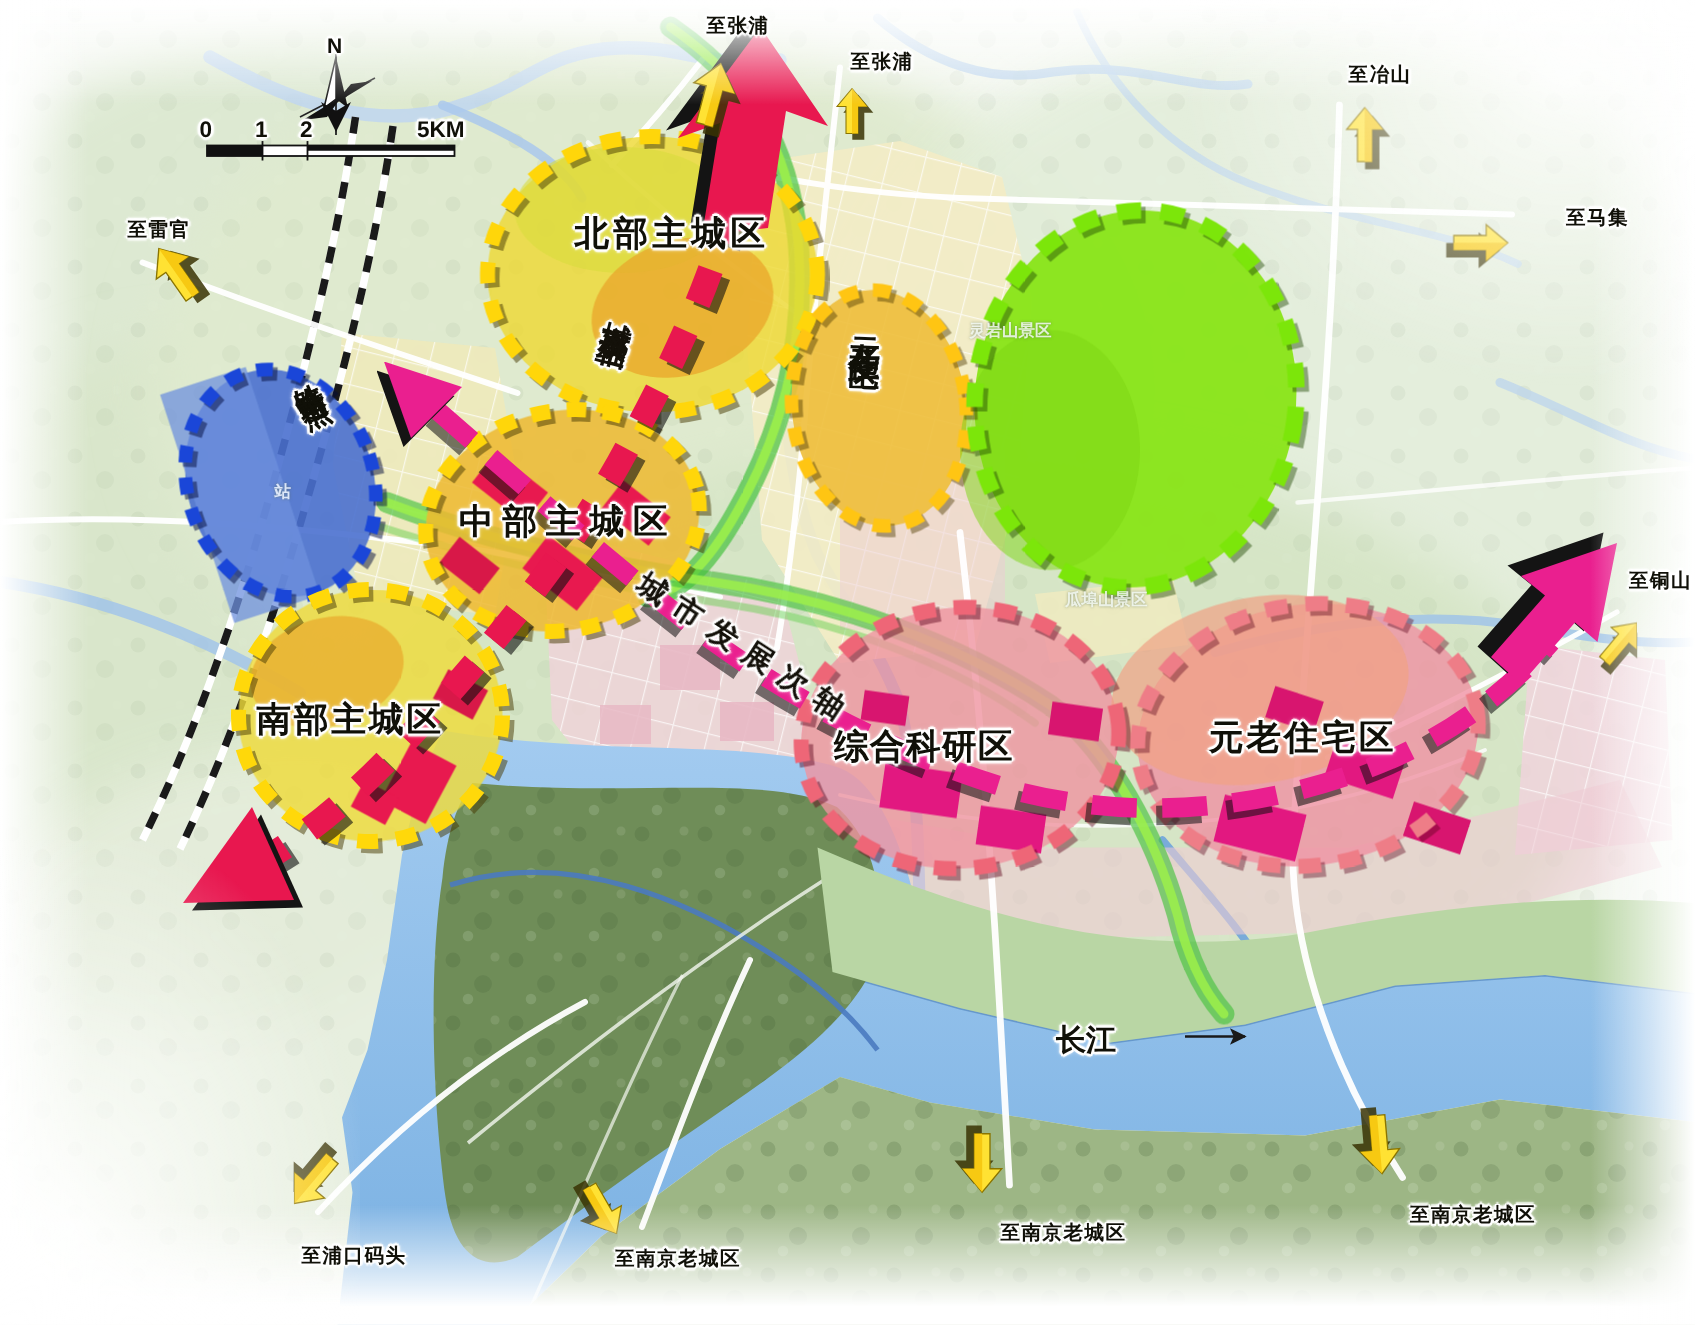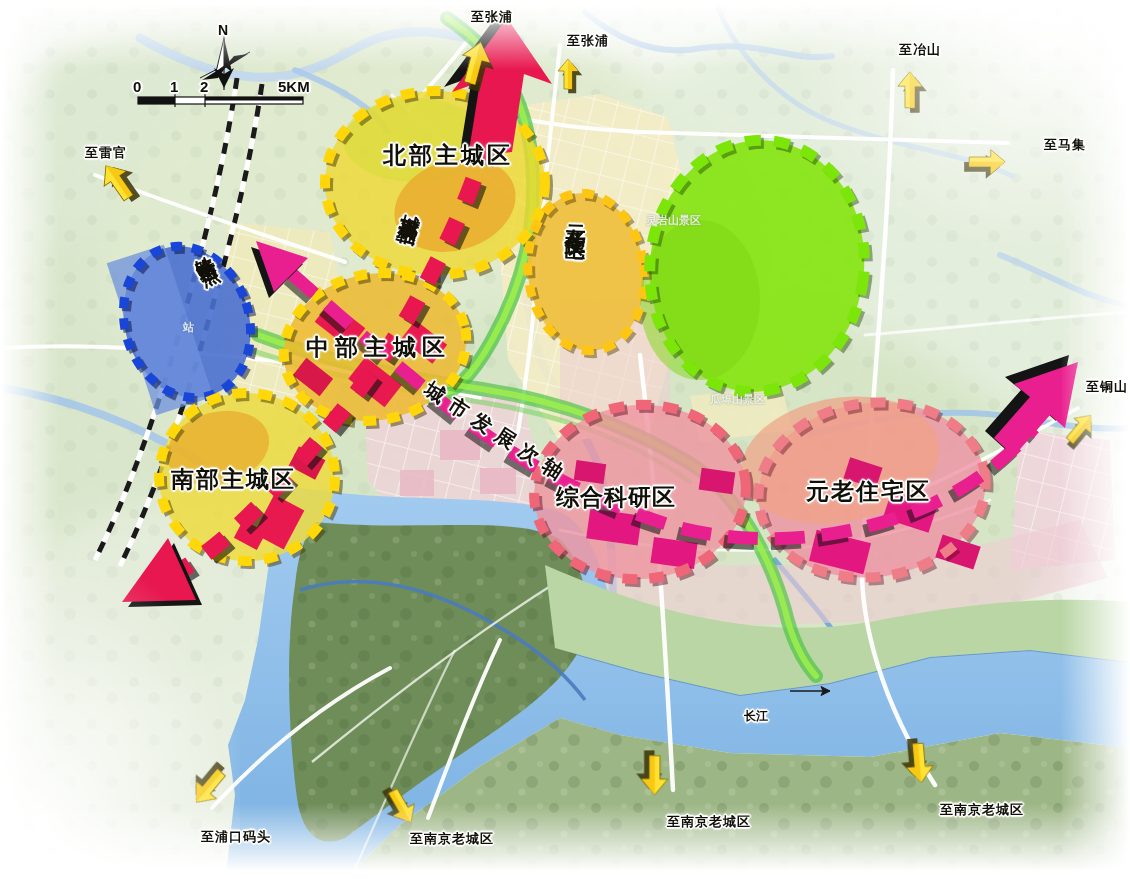--- a/index.html
+++ b/index.html
@@ -310,18 +310,18 @@
 <div class="lbl edge-lbl" style="left:543px;top:32px;">至张浦</div>
 <div class="lbl edge-lbl" style="left:875px;top:24px;margin-top:17px;">至冶山</div>
 <div class="lbl edge-lbl" style="left:1020px;top:136px;">至马集</div>
 <div class="lbl edge-lbl" style="left:61px;top:144px;">至雷官</div>
 <div class="lbl edge-lbl" style="left:1062px;top:378px;">至铜山</div>
 <div class="lbl edge-lbl" style="left:177px;top:828px;">至浦口码头</div>
 <div class="lbl edge-lbl" style="left:386px;top:830px;">至南京老城区</div>
 <div class="lbl edge-lbl" style="left:643px;top:813px;">至南京老城区</div>
 <div class="lbl edge-lbl" style="left:916px;top:801px;">至南京老城区</div>
 
-<div class="lbl" style="left:744px;top:680px;font-size:12px;margin-top:28px;">长江</div>
+<div class="lbl" style="left:704px;top:680px;font-size:20px;">长江</div>
 <div class="tiny-lbl" style="left:646px;top:213px;">灵岩山景区</div>
 <div class="tiny-lbl" style="left:710px;top:376px;margin-top:16px;">瓜埠山景区</div>
 <div class="tiny-lbl" style="left:183px;top:320px;color:#dce6f8;">站</div>
 
 </div>
 
 </body></html>

